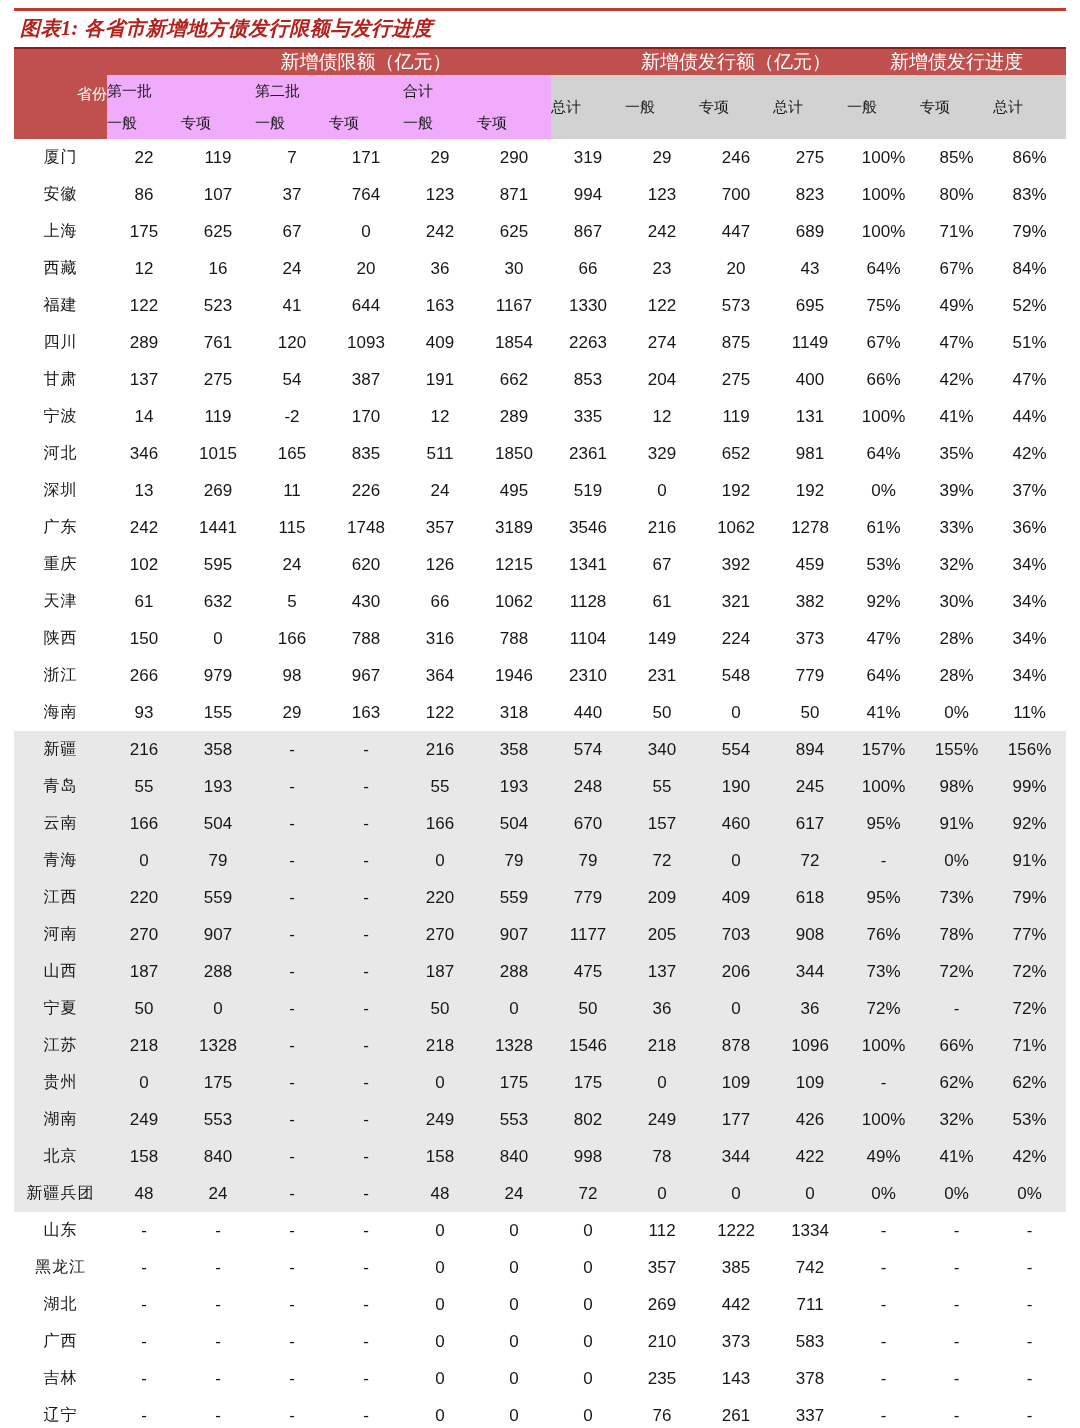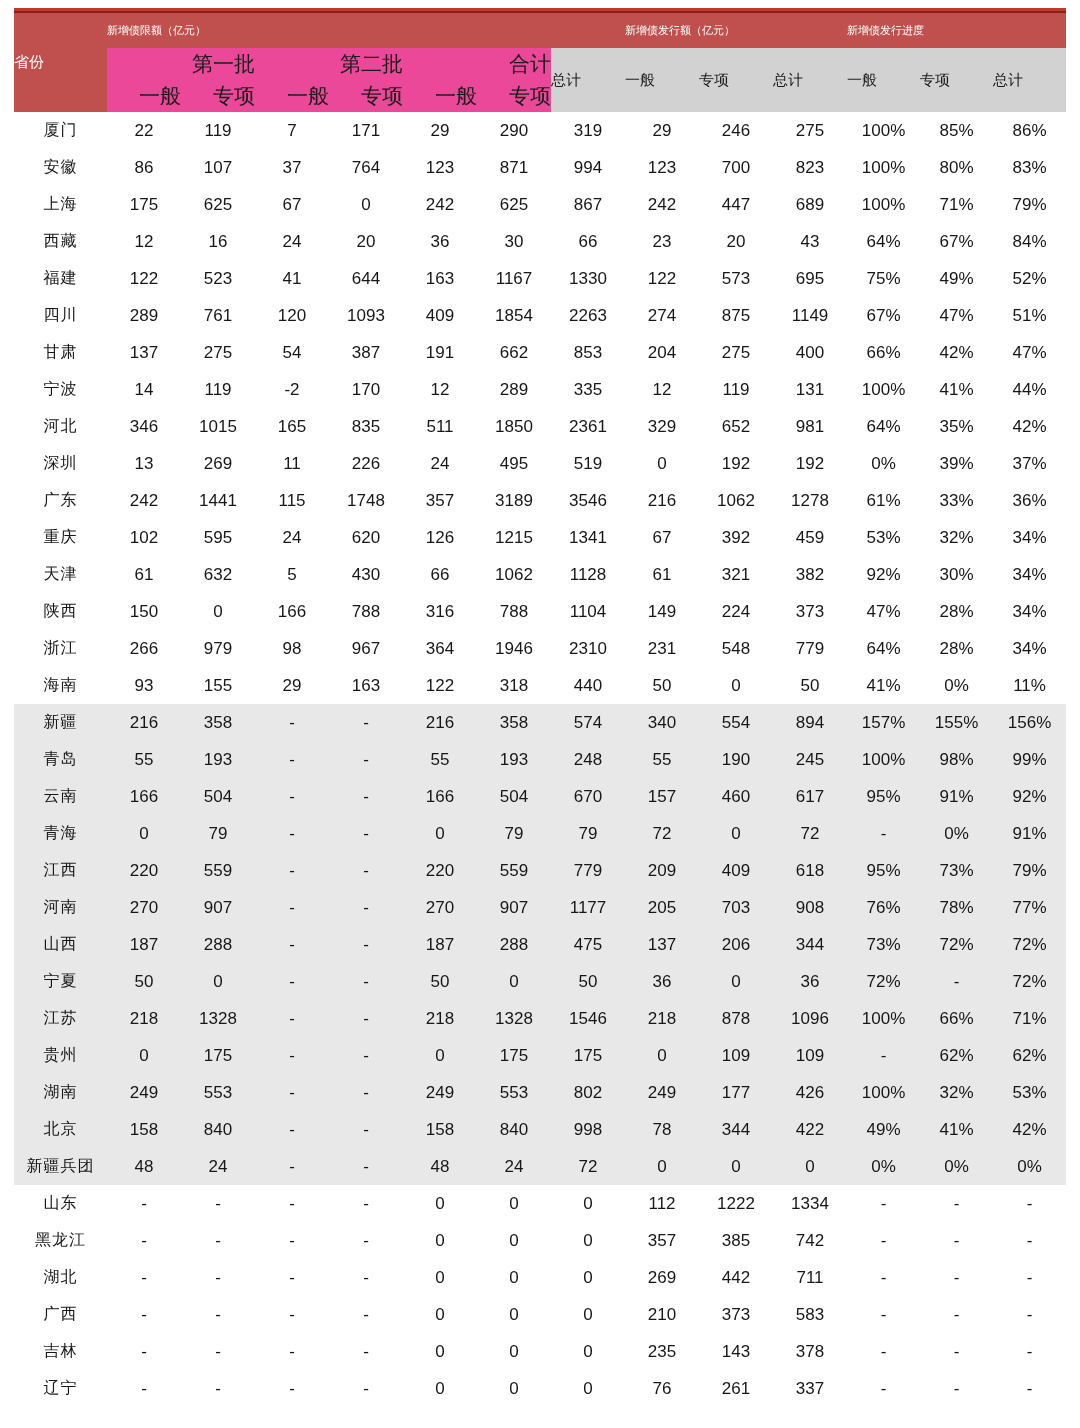--- a/index.html
+++ b/index.html
@@ -53,41 +53,41 @@
   table.main td, table.main th {
     padding: 0;
     margin: 0;
     font-weight: normal;
   }
 
   
   .hdr-red {
     background: #c0504d;
     color: #ffffff;
-    font-size: 11px;
-    text-align: left;
+    font-size: 19px;
+    text-align: center;
     font-family: "Liberation Serif", "DejaVu Serif", serif;
     font-weight: bold;
-    height: 35px;
+    height: 16px;
     vertical-align: middle;
   }
   .hdr-prov {
     background: #c0504d;
     color: #ffffff;
     font-size: 15px;
     font-weight: bold;
+    text-align: right;
+    vertical-align: middle;
+  }
+  .hdr-gray-light {
+    background: #f0abfc;
+    color: #1a1a1a;
+    font-size: 15px;
+    font-weight: bold;
     text-align: left;
-    vertical-align: middle;
-  }
-  .hdr-gray-light {
-    background: #ec4899;
-    color: #1a1a1a;
-    font-size: 21px;
-    font-weight: bold;
-    text-align: right;
     vertical-align: middle;
     height: 32px;
   }
   .hdr-gray-tall {
     background: #d2d2d2;
     color: #1a1a1a;
     font-size: 15px;
     font-weight: bold;
     vertical-align: middle;
   }
@@ -110,20 +110,23 @@
   tr.shaded td {
     background: #e8e8e8;
   }
 </style>
 </head>
 <body>
 
 <div class="figure">
 
   <div class="title-rule-top"></div>
+  <div class="title-bar">
+    <div class="title-text">图表1: 各省市新增地方债发行限额与发行进度</div>
+  </div>
   <div class="title-rule-bottom"></div>
 
   <table class="main">
     <colgroup>
       <col style="width:93px">
       <col style="width:74px">
         <col style="width:74px">
       <col style="width:74px">
         <col style="width:74px">
       <col style="width:74px">

